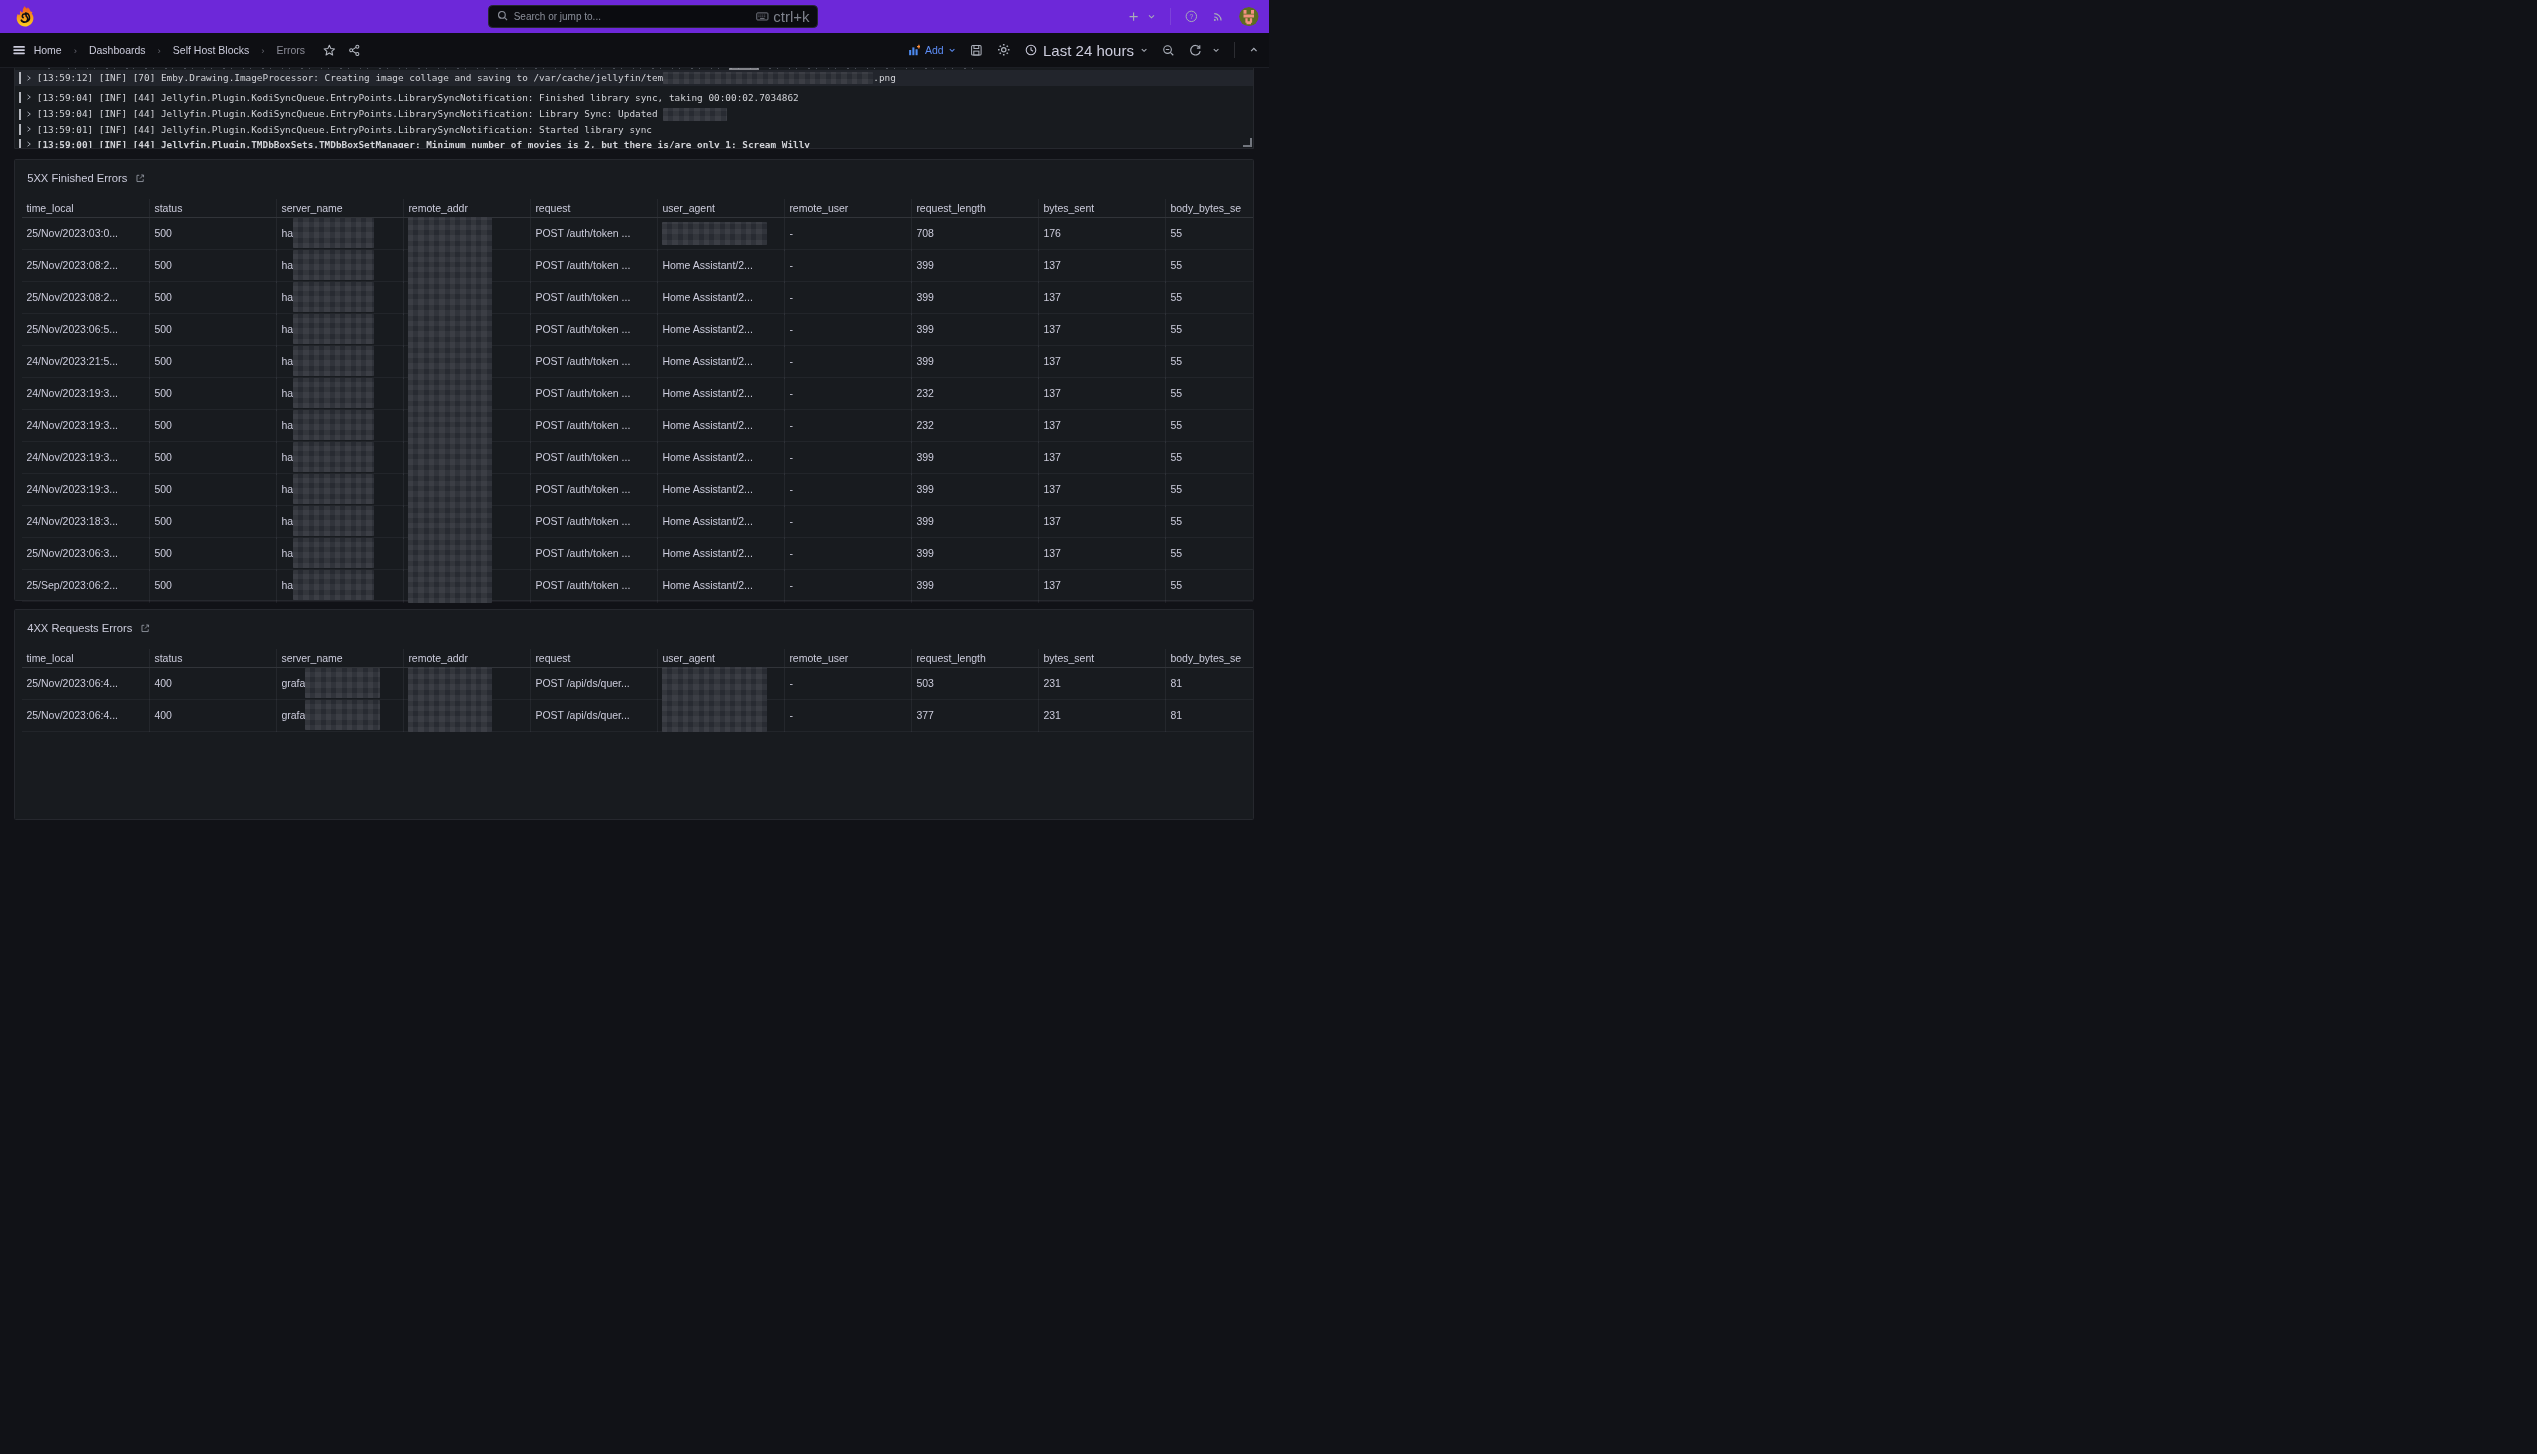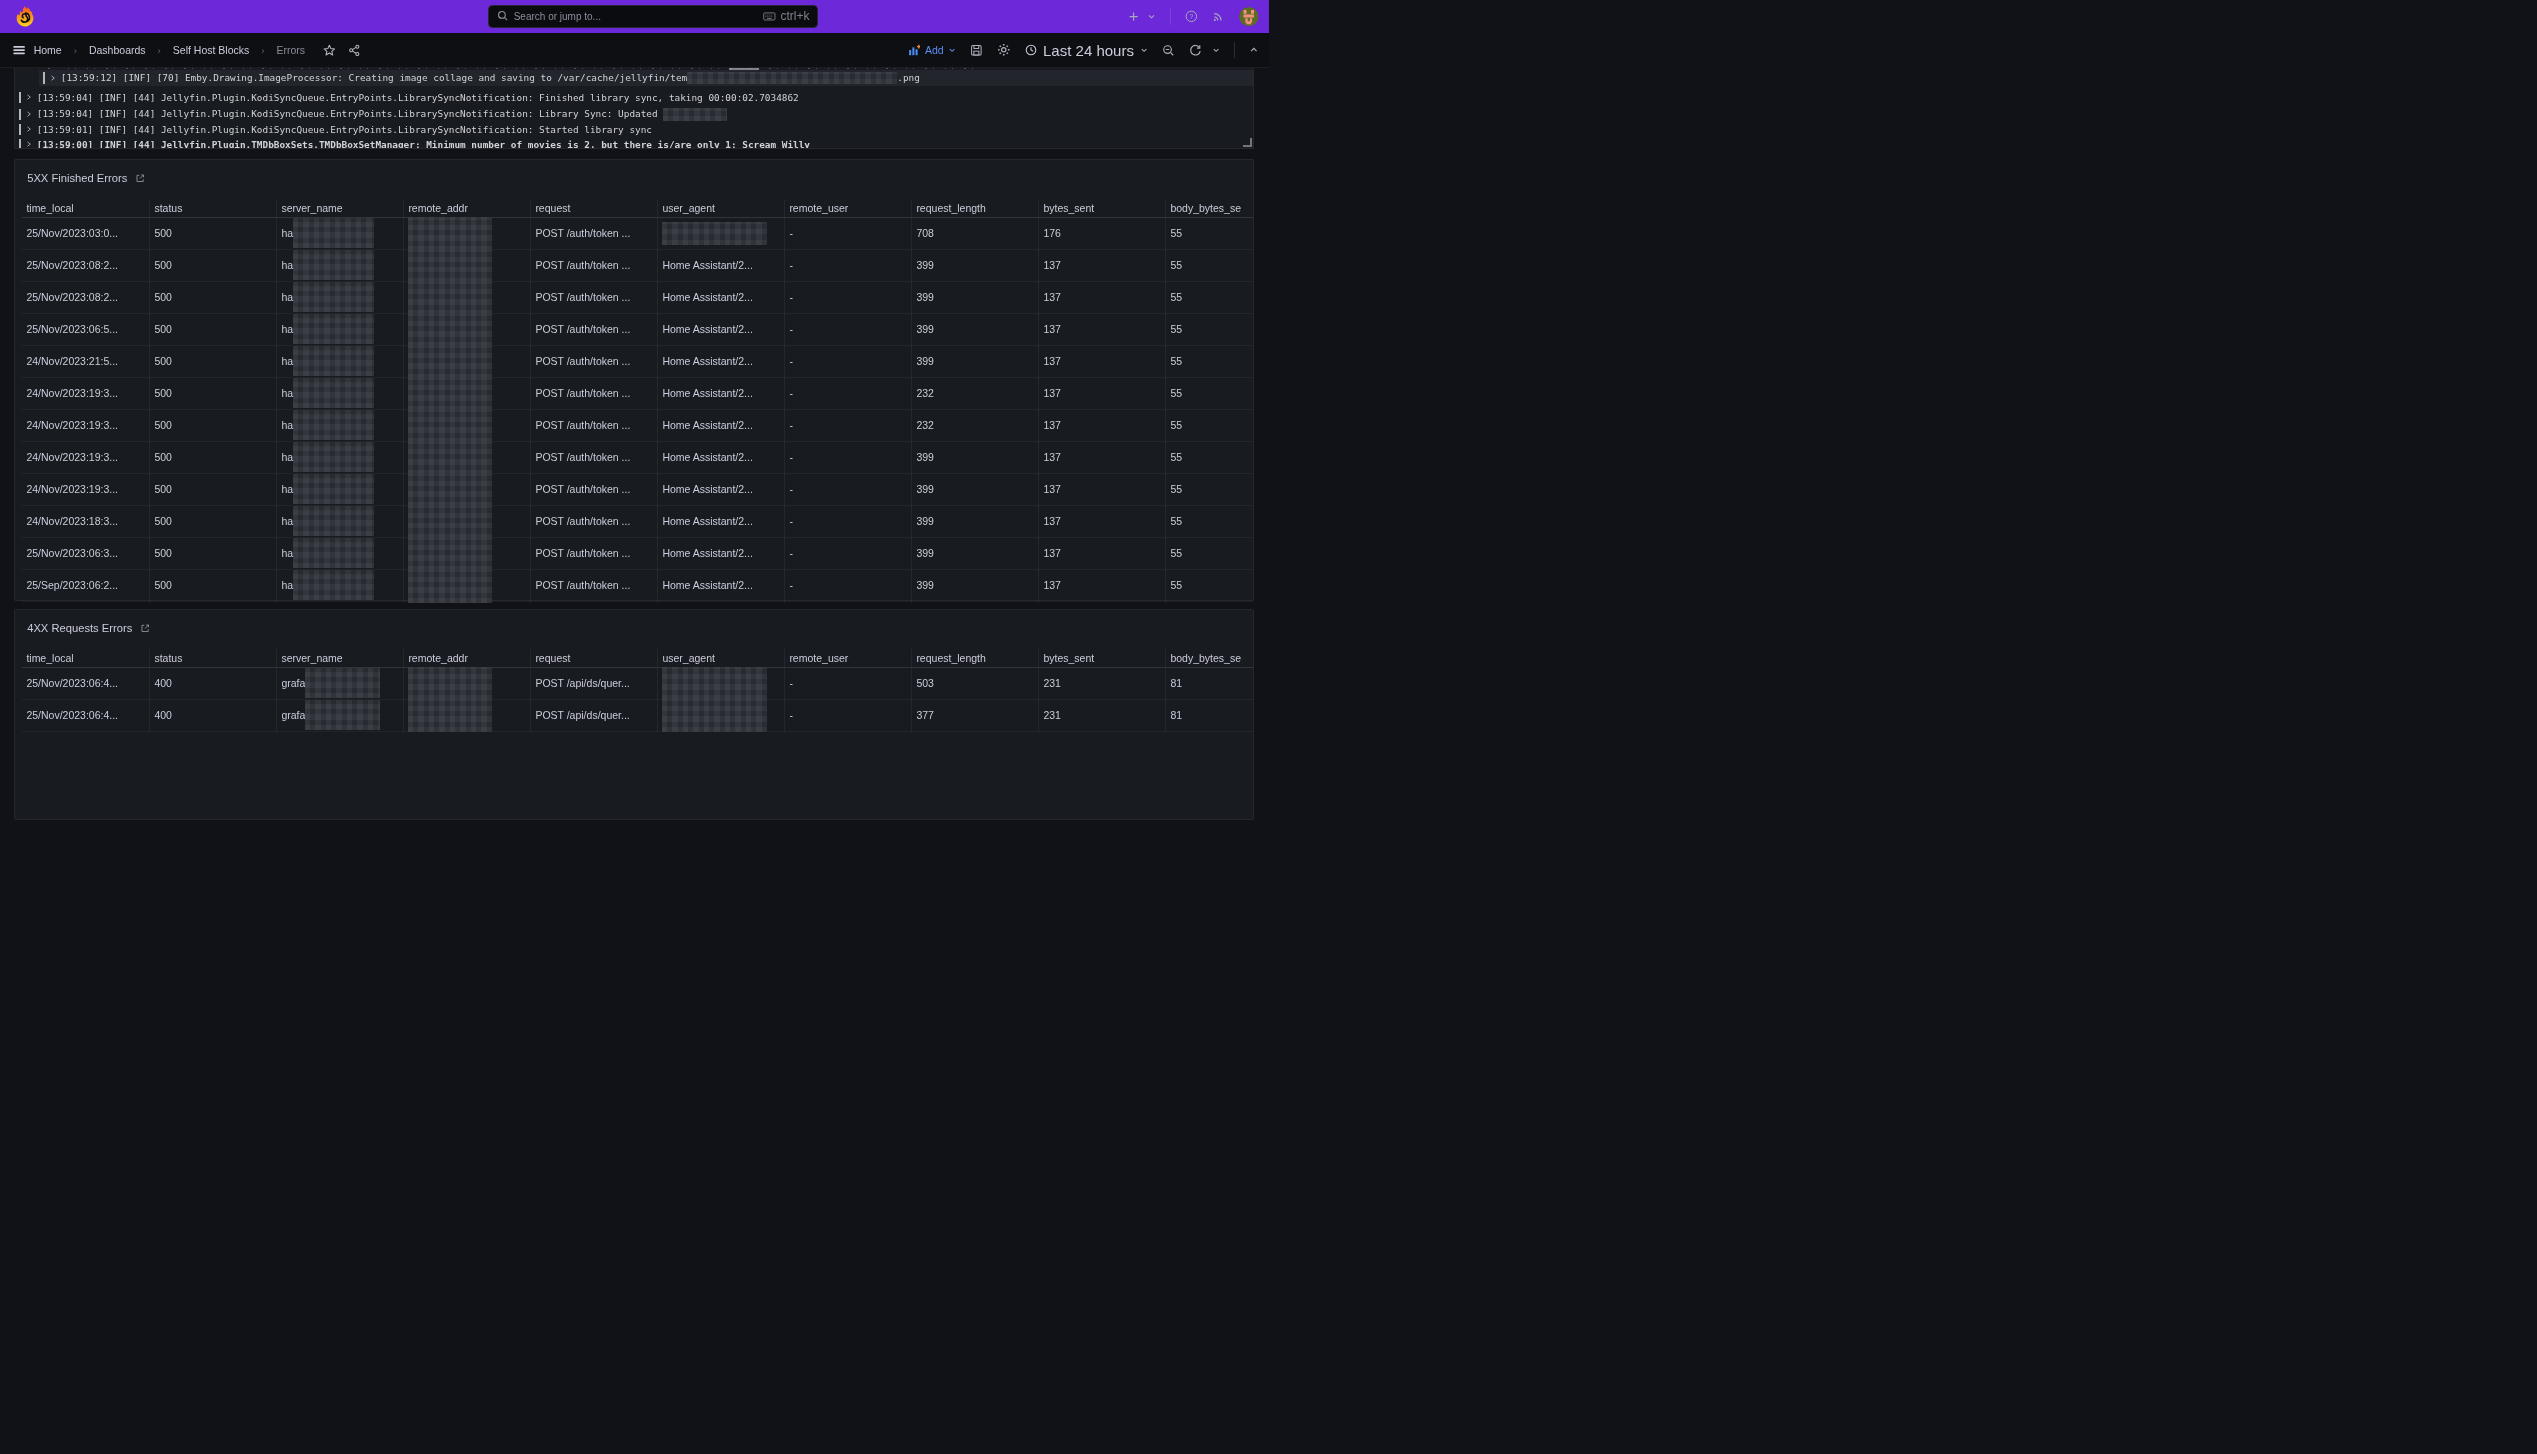--- a/index.html
+++ b/index.html
@@ -7,21 +7,21 @@
     -webkit-font-smoothing:antialiased;}
   .icon svg{display:block}
   
   .topbar{position:absolute;top:0;left:0;width:1269px;height:33px;background:#6d28d9;
     border-bottom:0.7px solid #1c1e24;z-index:30;}
   .logo{position:absolute;left:15px;top:6px;width:19.5px;height:21px;}
   .searchbox{position:absolute;left:488px;top:4.5px;width:330px;height:23px;background:#0b0c10;
     border:0.7px solid #26282f;border-radius:4.5px;display:flex;align-items:center;
     padding:0 7.5px;box-sizing:border-box;color:#7e828c;font-size:10px;gap:6px;}
   .searchbox .ph{flex:1;color:#8a8e99}
-  .kshort{display:flex;align-items:center;gap:4.5px;color:#7e828c;font-size:12px}
+  .kshort{display:flex;align-items:center;gap:4.5px;color:#7e828c;font-size:15px}
   .tb-right{position:absolute;right:10.5px;top:0;height:33px;display:flex;align-items:center;gap:14.2px;color:#a8adb8}
   .vdiv{width:0.7px;height:16.5px;background:rgba(204,204,220,.16)}
   .avatar{width:19.5px;height:19.5px;border-radius:50%;overflow:hidden}
   
   .subbar{position:absolute;top:33px;left:0;width:1269px;height:34px;background:#0e0f13;
     border-bottom:0.7px solid #1c1e24;z-index:30;display:flex;align-items:center;}
   .sb-left{display:flex;align-items:center;padding-left:12px;gap:7.5px;color:#ccccdc;font-size:10.5px}
   .crumbs{display:flex;align-items:center;gap:12px;margin-left:0}
   .crumb{color:#ccccdc;cursor:pointer}
   .crumb.current{color:rgba(204,204,220,.65)}
@@ -37,21 +37,21 @@
   .panel-log{top:67px;height:82px;overflow:hidden;border-top:none;}
   .panel-5xx{top:159px;height:442px;}
   .panel-4xx{top:609px;height:211px;}
   .panel-header{height:21px;padding:7.5px 12px 0;display:flex;align-items:center;gap:7.5px;}
   .ptitle{color:#ccccdc;font-size:11.2px;font-weight:500;cursor:pointer}
   .extlink{color:#8e929c;cursor:pointer}
   
   .log-row{position:absolute;left:0;width:1239px;height:15px;display:flex;align-items:center;
     font-family:"DejaVu Sans Mono",monospace;font-size:9.4px;color:#d2d3d8;white-space:nowrap;
     overflow:hidden;cursor:pointer;}
-  .log-row.hl{height:16px;background:#22252c;margin-left:24px;}
+  .log-row.hl{height:16px;background:#22252c;}
   .lbar{width:2.2px;height:11.2px;background:#b4b6bd;margin-left:3.7px;flex:none}
   .lchev{margin:0 4.5px 0 3.7px;flex:none;display:inline-flex}
   .ltext{overflow:hidden;white-space:nowrap}
   .blur{display:inline-block;vertical-align:-3.7px;border-radius:0.7px;
     background:
       repeating-linear-gradient(90deg, rgba(255,255,255,.05) 0 5.2px, rgba(0,0,0,0) 5.2px 10.5px),
       repeating-linear-gradient(0deg, #31343b 0 5.2px, #282b32 5.2px 10.5px);}
   .log-frag{position:absolute;top:0;left:33px;width:930px;height:2.2px;opacity:.8;
     background:repeating-linear-gradient(90deg,#585c66 0 1.5px,transparent 1.5px 7.5px,#585c66 7.5px 8.2px,transparent 8.2px 19.5px);}
   .log-frag-blk{position:absolute;top:0;left:714px;width:30px;height:3px;background:#c9cad1;opacity:.6}

